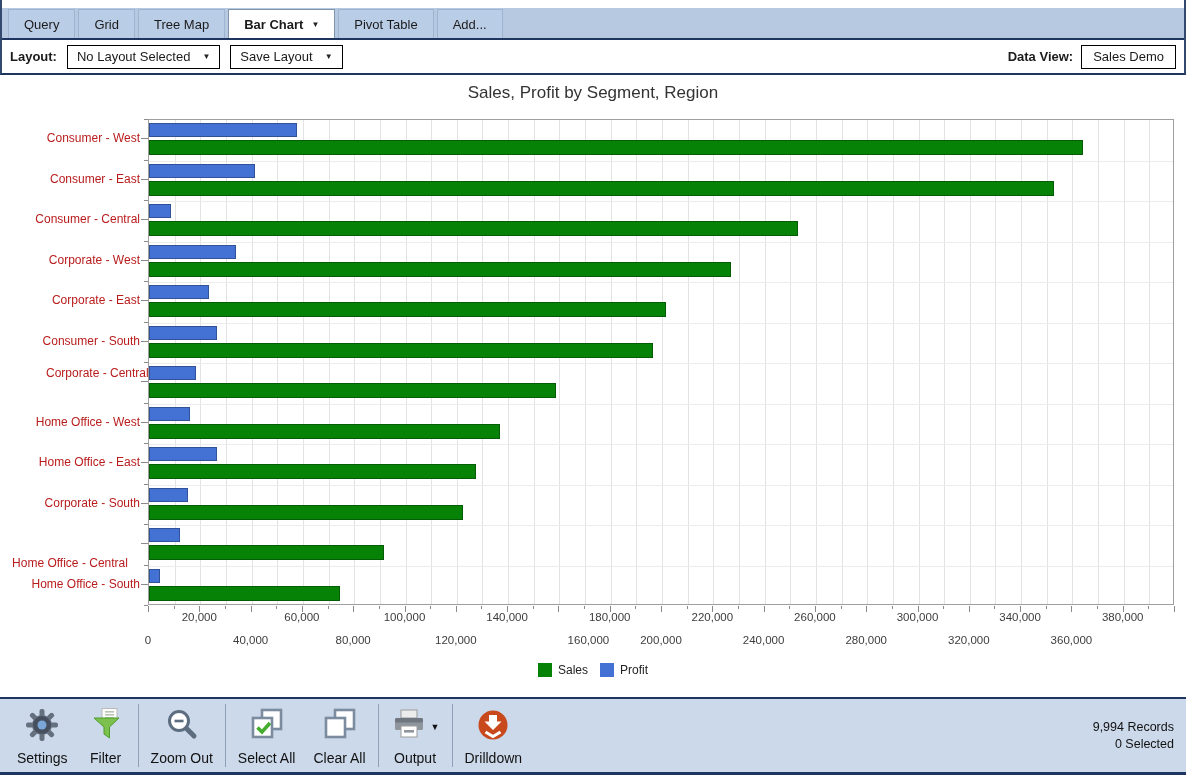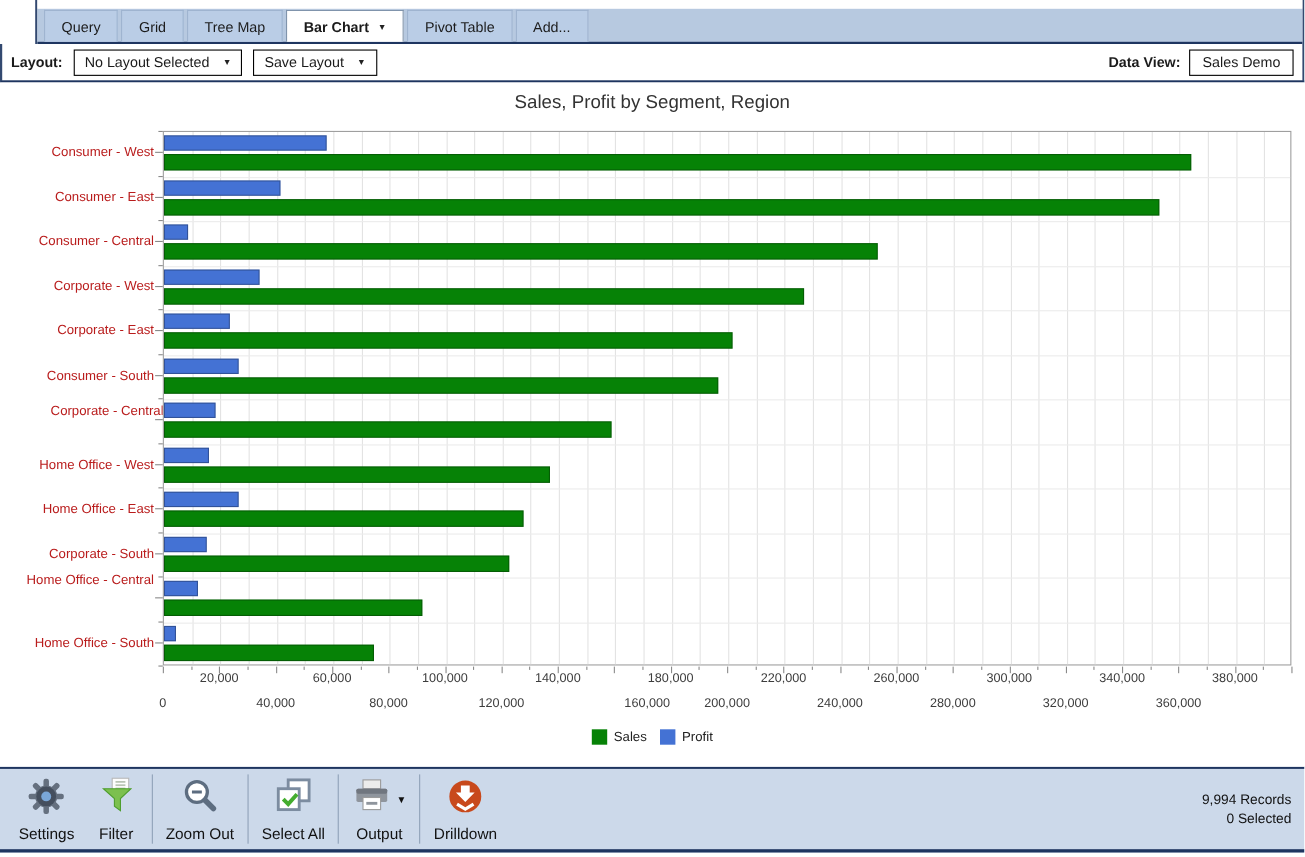--- a/index.html
+++ b/index.html
@@ -2,21 +2,21 @@
 <html><head>
 <meta charset="utf-8">
 <style>
   html,body{margin:0;padding:0;background:#fff;}
   *{box-sizing:border-box;}
   .window{
     position:relative;width:1186px;height:779px;overflow:hidden;
     font-family:"Liberation Sans",sans-serif;background:#fff;color:#1b1b1b;
   }
   
-  .top-block{border-left:2px solid #334970;border-right:2px solid #334970;margin-left:32px;}
+  .top-block{border-left:2px solid #334970;border-right:2px solid #334970;}
   .top-strip{height:8px;background:#fff;}
   .tab-bar{height:32px;background:#b7c9e0;border-bottom:2px solid #1e3560;
     display:flex;align-items:flex-end;padding-left:6px;}
   .tab{height:29px;line-height:27px;padding:0 15px;margin-right:3px;
     background:#bacde6;border:1px solid #9fb4d0;border-bottom:none;
     font-size:13px;cursor:pointer;white-space:nowrap;display:flex;align-items:center;gap:8px;}
   .tab.active{background:#fff;font-weight:bold;border-color:#8094ac;}
   .tab .dd-arrow{font-size:8px;color:#222;}
   
   .layout-bar{height:35px;background:#fff;border-bottom:2px solid #1e3560;
@@ -114,21 +114,21 @@
         <div class="ylabel" style="top: 11px;">Consumer - West</div>
         <div class="ylabel" style="top: 52px;">Consumer - East</div>
         <div class="ylabel" style="top: 92px;">Consumer - Central</div>
         <div class="ylabel" style="top: 133px; text-align: right;">Corporate - West</div>
         <div class="ylabel" style="top: 173px;">Corporate - East</div>
         <div class="ylabel" style="top: 214px;">Consumer - South</div>
         <div class="ylabel" style="top: 246px; padding-left: 46px;">Corporate - Central</div>
         <div class="ylabel" style="top: 295px;">Home Office - West</div>
         <div class="ylabel" style="top: 335px;">Home Office - East</div>
         <div class="ylabel" style="top: 376px;">Corporate - South</div>
-        <div class="ylabel" style="top: 400px;">Home Office - Central</div>
+        <div class="ylabel" style="top: 436px; text-align: center;">Home Office - Central</div>
         <div class="ylabel" style="top: 457px;">Home Office - South</div>
       </div>
     <div class="plot">
         <div class="gridline" style="left: 25.65px;"></div>
         <div class="gridline" style="left: 51.3px;"></div>
         <div class="gridline" style="left: 76.95px;"></div>
         <div class="gridline" style="left: 102.6px;"></div>
         <div class="gridline" style="left: 128.25px;"></div>
         <div class="gridline" style="left: 153.9px;"></div>
         <div class="gridline" style="left: 179.55px;"></div>
@@ -344,20 +344,29 @@
         <div class="tb-btn">
           <div class="tb-icon-row">
             <span><svg width="36" height="36" viewBox="0 0 36 36">
                 <rect x="13" y="3" width="19" height="19" fill="#fff" stroke="#7c8ca0" stroke-width="2.6"></rect>
                 <rect x="4" y="11" width="19" height="19" fill="#fff" stroke="#7c8ca0" stroke-width="2.6"></rect>
                 <path d="M8.5 20.5 l4.5 4.5 l8 -9" stroke="#44ad2e" stroke-width="3.6" fill="none"></path>
               </svg></span>
           </div>
           <span class="tb-label">Select All</span>
         </div>
+        <div class="tb-btn">
+          <div class="tb-icon-row">
+            <span><svg width="36" height="36" viewBox="0 0 36 36">
+                <rect x="13" y="3" width="19" height="19" fill="#fff" stroke="#7c8ca0" stroke-width="2.6"></rect>
+                <rect x="4" y="11" width="19" height="19" fill="#fff" stroke="#7c8ca0" stroke-width="2.6"></rect>
+              </svg></span>
+          </div>
+          <span class="tb-label">Clear All</span>
+        </div>
         <div class="tb-sep"></div>
         <div class="tb-btn">
           <div class="tb-icon-row">
             <span><svg width="36" height="36" viewBox="0 0 36 36">
                 <rect x="10" y="3" width="16" height="8" fill="#ececec" stroke="#9b9b9b"></rect>
                 <rect x="4" y="11" width="28" height="12" rx="1.5" fill="#8f959d"></rect>
                 <rect x="4" y="11" width="28" height="4.5" rx="1.5" fill="#70767f"></rect>
                 <rect x="10" y="19" width="16" height="11" fill="#fff" stroke="#9b9b9b"></rect>
                 <rect x="13" y="23" width="10" height="2.6" fill="#8f959d"></rect>
               </svg></span>

